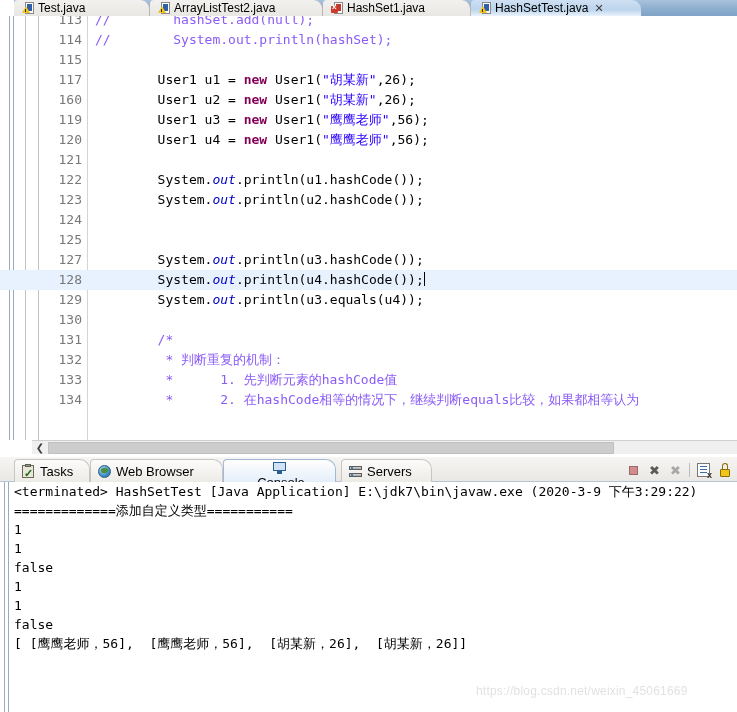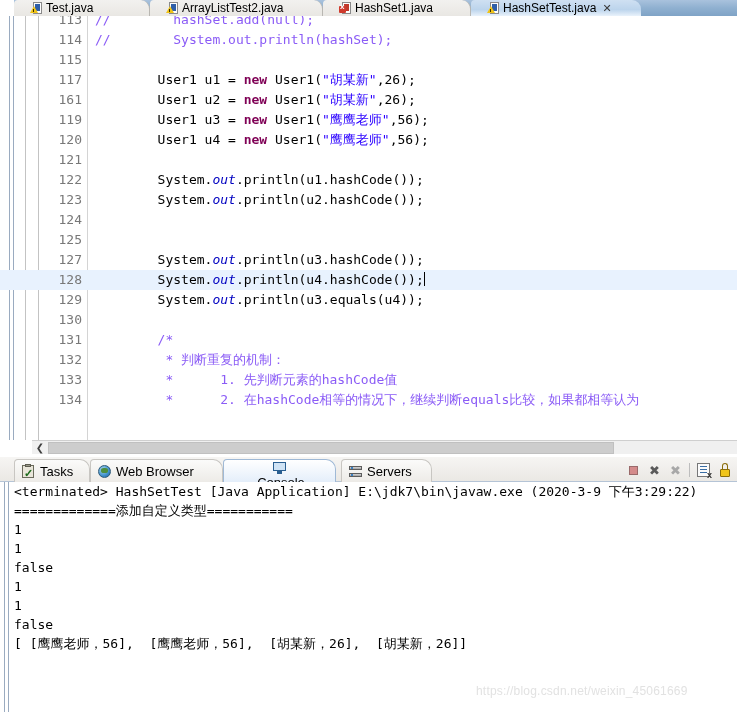--- a/index.html
+++ b/index.html
@@ -18,21 +18,21 @@
   
   .editor-tabbar {
     position: absolute; left: 0; top: 0;
     width: 737px; height: 16px;
     background: linear-gradient(to bottom, #a9c2dd 0%, #8fb0d0 50%, #7fa3c6 100%);
     overflow: hidden;
   }
   .etab {
     position: absolute; top: 0; height: 16px;
     display: flex; align-items: center;
-    padding: 0 6px 0 16px;
+    padding: 0 6px 0 8px;
     box-sizing: border-box;
     font-size: 12px;
     color: #000;
     white-space: nowrap;
     border-top-left-radius: 4px;
     border-top-right-radius: 9px;
   }
   .etab.inactive {
     background: linear-gradient(to bottom, #f2f1ef 0%, #e9e7e3 100%);
     border-right: 1px solid #b9b7b2;
@@ -403,21 +403,21 @@
         <span class="ctext"></span>
       </div>
 
 
       <div class="cline">
         <span class="lno">117</span>
         <span class="ctext">        User1 u1 = <span class="kw">new</span> User1(<span class="str">"胡某新"</span>,26);</span>
       </div>
 
       <div class="cline">
-        <span class="lno">161</span>
+        <span class="lno">160</span>
         <span class="ctext">        User1 u2 = <span class="kw">new</span> User1(<span class="str">"胡某新"</span>,26);</span>
       </div>
 
       <div class="cline">
         <span class="lno">119</span>
         <span class="ctext">        User1 u3 = <span class="kw">new</span> User1(<span class="str">"鹰鹰老师"</span>,56);</span>
       </div>
 
       <div class="cline">
         <span class="lno">120</span>

